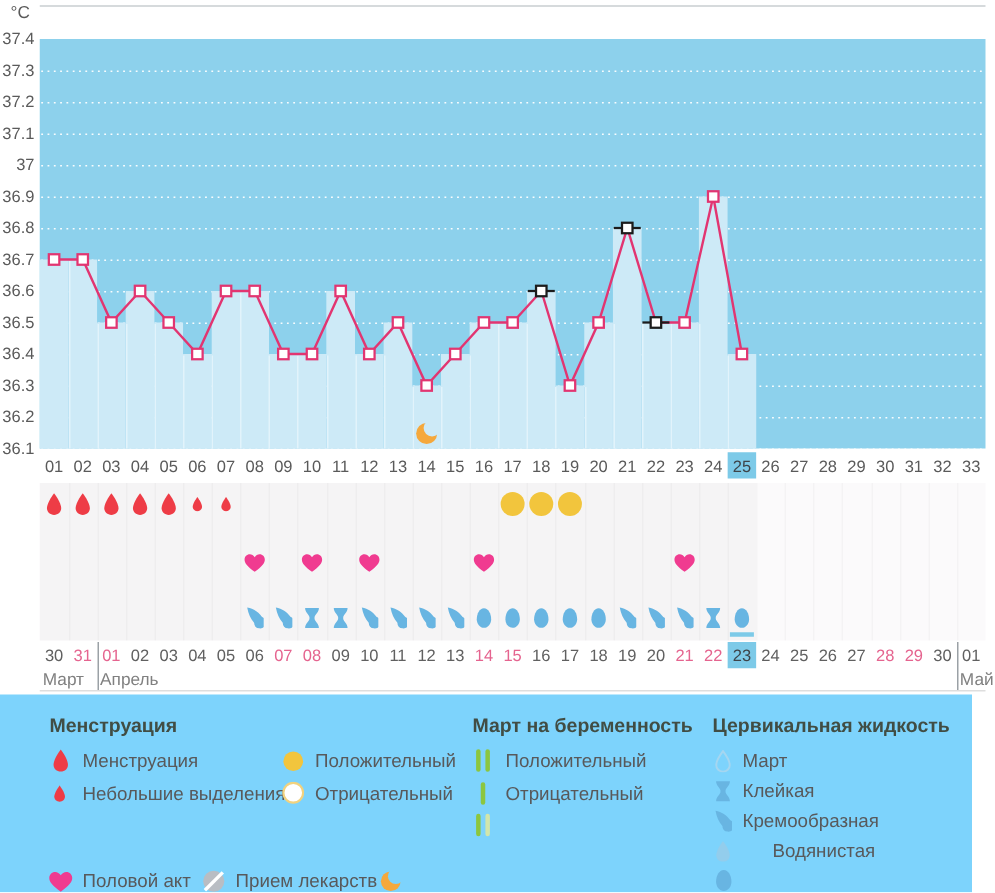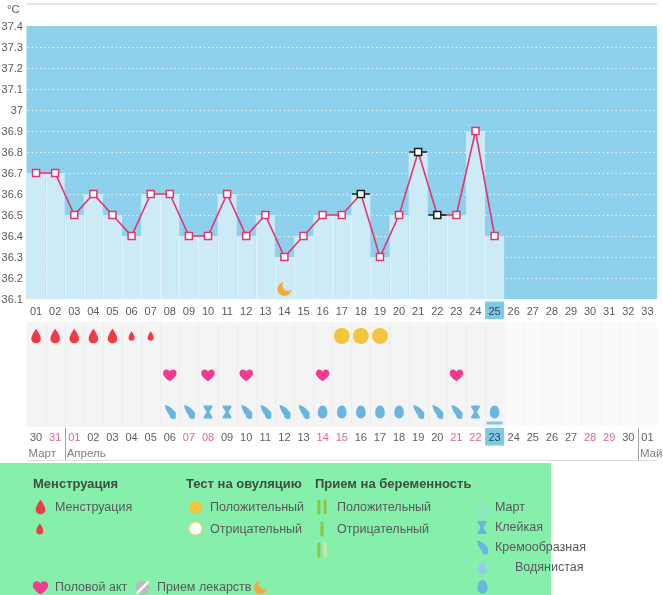--- a/index.html
+++ b/index.html
@@ -1,21 +1,21 @@
 <!DOCTYPE html>
 <html><head>
 <meta charset="utf-8">
 <style>
   html,body{margin:0;padding:0;background:#fff;}
   .stage{position:relative;width:663px;height:595px;background:#fff;
          font-family:"Liberation Sans","DejaVu Sans",sans-serif;overflow:hidden;}
   #chart-svg{display:block;}
   #chart-svg text{font-family:"Liberation Sans","DejaVu Sans",sans-serif;}
   .unit{position:absolute;left:7px;top:3px;font-size:11.5px;color:#5a5a5a;}
-  #legend{position:absolute;left:0;top:463px;width:551px;height:132px;background:#86efac;}
+  #legend{position:absolute;left:0;top:463px;width:648px;height:132px;background:#7dd3fc;}
   .lg-title{position:absolute;font-size:13px;font-weight:bold;color:#414d44;line-height:16px;white-space:nowrap;}
   .lg-icon{position:absolute;width:18px;height:17px;display:flex;align-items:center;justify-content:center;}
   .lg-label{position:absolute;font-size:12.5px;color:#58595b;line-height:16px;white-space:nowrap;}
 </style>
 </head>
 <body>
 
 <div class="stage">
   <svg id="chart-svg" width="663" height="463">
     <defs>
@@ -321,51 +321,52 @@
         <svg width="13" height="16" viewBox="0 0 12 15">
           <use href="#icon-drop" fill="#ee3c46"></use>
         </svg>
       </span>
       <span class="lg-label" style="left: 55px; top: 36px;">Менструация</span>
       <span class="lg-icon" style="left: 31px; top: 57px;">
         <svg width="9.5" height="12" viewBox="0 0 12 15">
           <use href="#icon-drop" fill="#ee3c46"></use>
         </svg>
       </span>
-      <div class="lg-title" style="left: 186px; top: 13px;">Тест на овуляцию</div>
+      <span class="lg-label" style="left: 55px; top: 57.5px;">Небольшие выделения</span>
       <span class="lg-icon" style="left: 186px; top: 35.5px;">
         <svg width="15" height="15" viewBox="0 0 16 16">
           <use href="#icon-circle" fill="#f2c53d"></use>
         </svg>
       </span>
       <span class="lg-label" style="left: 210px; top: 36px;">Положительный</span>
       <span class="lg-icon" style="left: 186px; top: 57px;">
         <svg width="15" height="15" viewBox="0 0 16 16">
           <use href="#icon-circle" fill="#ffffff" stroke="#f1d27f" stroke-width="1.5"></use>
         </svg>
       </span>
       <span class="lg-label" style="left: 210px; top: 57.5px;">Отрицательный</span>
-      <div class="lg-title" style="left: 315px; top: 13px;">Прием на беременность</div>
+      <div class="lg-title" style="left: 315px; top: 13px;">Март на беременность</div>
       <span class="lg-icon" style="left: 313px; top: 35.5px;">
         <svg width="16" height="16" viewBox="0 0 16 16">
           <use href="#icon-preg-pos"></use>
         </svg>
       </span>
       <span class="lg-label" style="left: 337px; top: 36px;">Положительный</span>
       <span class="lg-icon" style="left: 313px; top: 57px;">
         <svg width="16" height="16" viewBox="0 0 16 16">
           <use href="#icon-preg-neg"></use>
         </svg>
       </span>
       <span class="lg-label" style="left: 337px; top: 57.5px;">Отрицательный</span>
       <span class="lg-icon" style="left: 313px; top: 78.5px;">
         <svg width="16" height="16" viewBox="0 0 16 16">
           <use href="#icon-preg-weak"></use>
         </svg>
       </span>
+      <div class="lg-title" style="left: 475px; top: 13px;">Цервикальная жидкость</div>
       <span class="lg-icon" style="left: 473px; top: 35.5px;">
         <svg width="12" height="15" viewBox="0 0 12 15">
           <use href="#icon-drop" fill="none" stroke="#a5d6f0" stroke-width="1.3"></use>
         </svg>
       </span>
       <span class="lg-label" style="left: 495px; top: 36px;">Март</span>
       <span class="lg-icon" style="left: 473px; top: 55.5px;">
         <svg width="12" height="15" viewBox="0 0 12 15">
           <use href="#icon-spool" fill="#68b5e2"></use>
         </svg>

